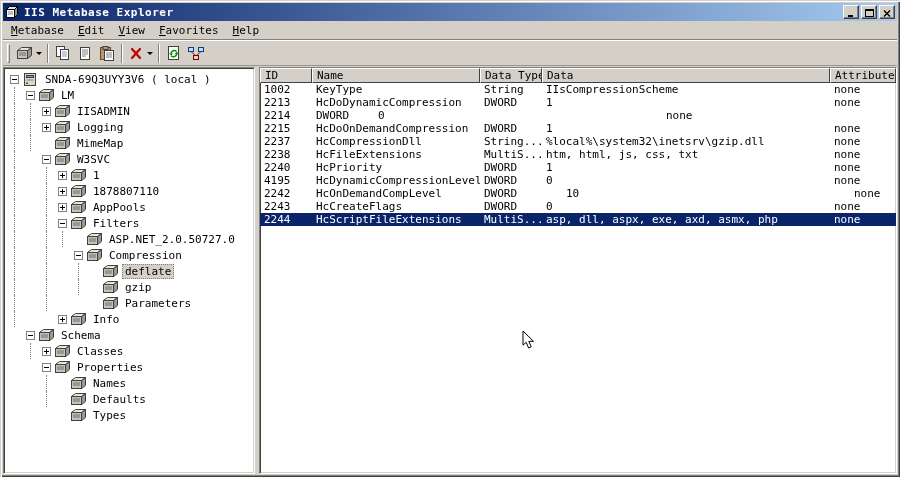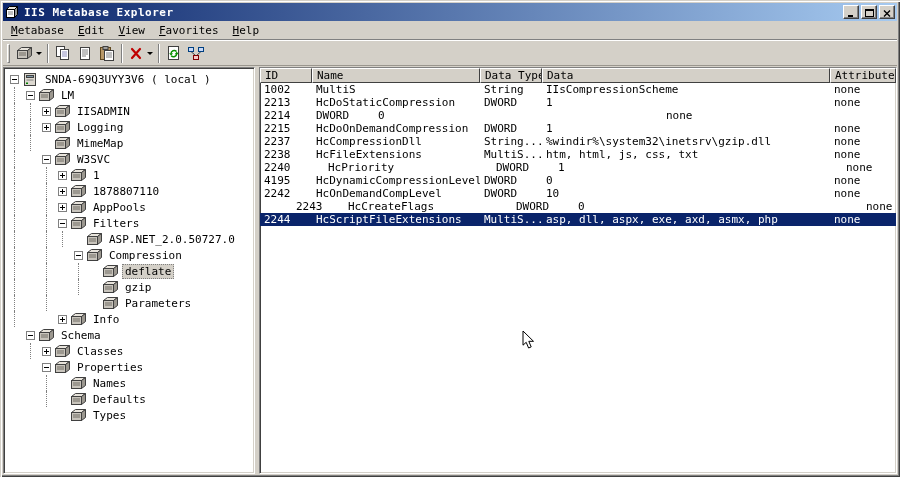--- a/index.html
+++ b/index.html
@@ -634,28 +634,28 @@
       <div class="thead">
           <span class="th" style="width: 52px;">ID</span>
           <span class="th" style="width: 168px;">Name</span>
           <span class="th" style="width: 62px;">Data Type</span>
           <span class="th" style="width: 288px;">Data</span>
           <span class="th flex1" style="width: 64px;">Attributes</span>
         </div>
       <div class="tbody">
           <div class="tr">
             <span class="td" style="width: 52px;">1002</span>
-            <span class="td" style="width: 168px;">MultiS</span>
+            <span class="td" style="width: 168px;">KeyType</span>
             <span class="td" style="width: 62px;">String</span>
             <span class="td" style="width: 288px;">IIsCompressionScheme</span>
             <span class="td flex1" style="width: 64px;">none</span>
           </div>
           <div class="tr">
             <span class="td" style="width: 52px;">2213</span>
-            <span class="td" style="width: 168px;">HcDoStaticCompression</span>
+            <span class="td" style="width: 168px;">HcDoDynamicCompression</span>
             <span class="td" style="width: 62px;">DWORD</span>
             <span class="td" style="width: 288px;">1</span>
             <span class="td flex1" style="width: 64px;">none</span>
           </div>
           <div class="tr">
             <span class="td" style="width: 52px;">2214</span>
             <span class="td" style="width: 62px;">DWORD</span>
             <span class="td" style="width: 288px;">0</span>
             <span class="td flex1" style="width: 64px;">none</span>
           </div>
@@ -663,53 +663,53 @@
             <span class="td" style="width: 52px;">2215</span>
             <span class="td" style="width: 168px;">HcDoOnDemandCompression</span>
             <span class="td" style="width: 62px;">DWORD</span>
             <span class="td" style="width: 288px;">1</span>
             <span class="td flex1" style="width: 64px;">none</span>
           </div>
           <div class="tr">
             <span class="td" style="width: 52px;">2237</span>
             <span class="td" style="width: 168px;">HcCompressionDll</span>
             <span class="td" style="width: 62px;">String...</span>
-            <span class="td" style="width: 288px;">%windir%\system32\inetsrv\gzip.dll</span>
+            <span class="td" style="width: 288px;">%local%\system32\inetsrv\gzip.dll</span>
             <span class="td flex1" style="width: 64px;">none</span>
           </div>
           <div class="tr">
             <span class="td" style="width: 52px;">2238</span>
             <span class="td" style="width: 168px;">HcFileExtensions</span>
             <span class="td" style="width: 62px;">MultiS...</span>
             <span class="td" style="width: 288px;">htm, html, js, css, txt</span>
             <span class="td flex1" style="width: 64px;">none</span>
           </div>
           <div class="tr">
             <span class="td" style="width: 52px;">2240</span>
-            <span class="td" style="width: 168px; margin-left: 12px;">HcPriority</span>
+            <span class="td" style="width: 168px;">HcPriority</span>
             <span class="td" style="width: 62px;">DWORD</span>
             <span class="td" style="width: 288px;">1</span>
             <span class="td flex1" style="width: 64px;">none</span>
           </div>
           <div class="tr">
             <span class="td" style="width: 52px;">4195</span>
             <span class="td" style="width: 168px;">HcDynamicCompressionLevel</span>
             <span class="td" style="width: 62px;">DWORD</span>
             <span class="td" style="width: 288px;">0</span>
             <span class="td flex1" style="width: 64px;">none</span>
           </div>
           <div class="tr">
             <span class="td" style="width: 52px;">2242</span>
             <span class="td" style="width: 168px;">HcOnDemandCompLevel</span>
             <span class="td" style="width: 62px;">DWORD</span>
-            <span class="td" style="width: 288px;">10</span>
-            <span class="td flex1" style="width: 64px;">none</span>
-          </div>
-          <div class="tr">
-            <span class="td" style="width: 52px; margin-left: 32px;">2243</span>
+            <span class="td" style="width: 288px; margin-left: 20px;">10</span>
+            <span class="td flex1" style="width: 64px;">none</span>
+          </div>
+          <div class="tr">
+            <span class="td" style="width: 52px;">2243</span>
             <span class="td" style="width: 168px;">HcCreateFlags</span>
             <span class="td" style="width: 62px;">DWORD</span>
             <span class="td" style="width: 288px;">0</span>
             <span class="td flex1" style="width: 64px;">none</span>
           </div>
           <div class="tr selected">
             <span class="td" style="width: 52px;">2244</span>
             <span class="td" style="width: 168px;">HcScriptFileExtensions</span>
             <span class="td" style="width: 62px;">MultiS...</span>
             <span class="td" style="width: 288px;">asp, dll, aspx, exe, axd, asmx, php</span>

